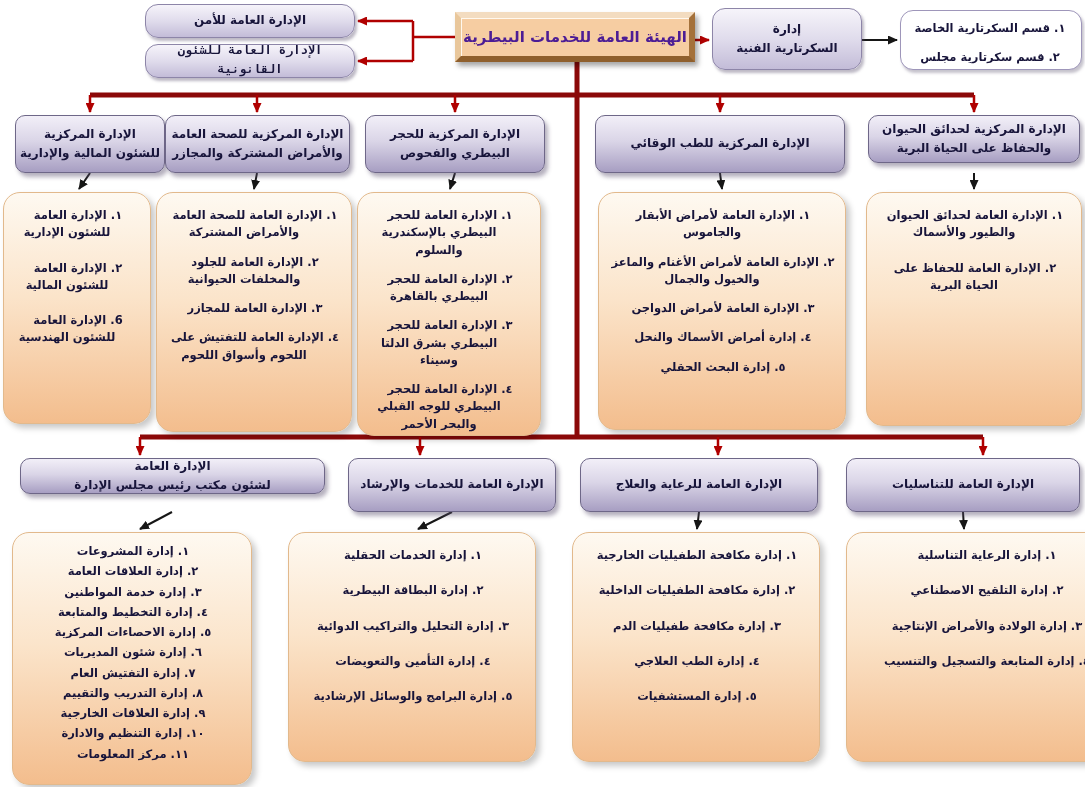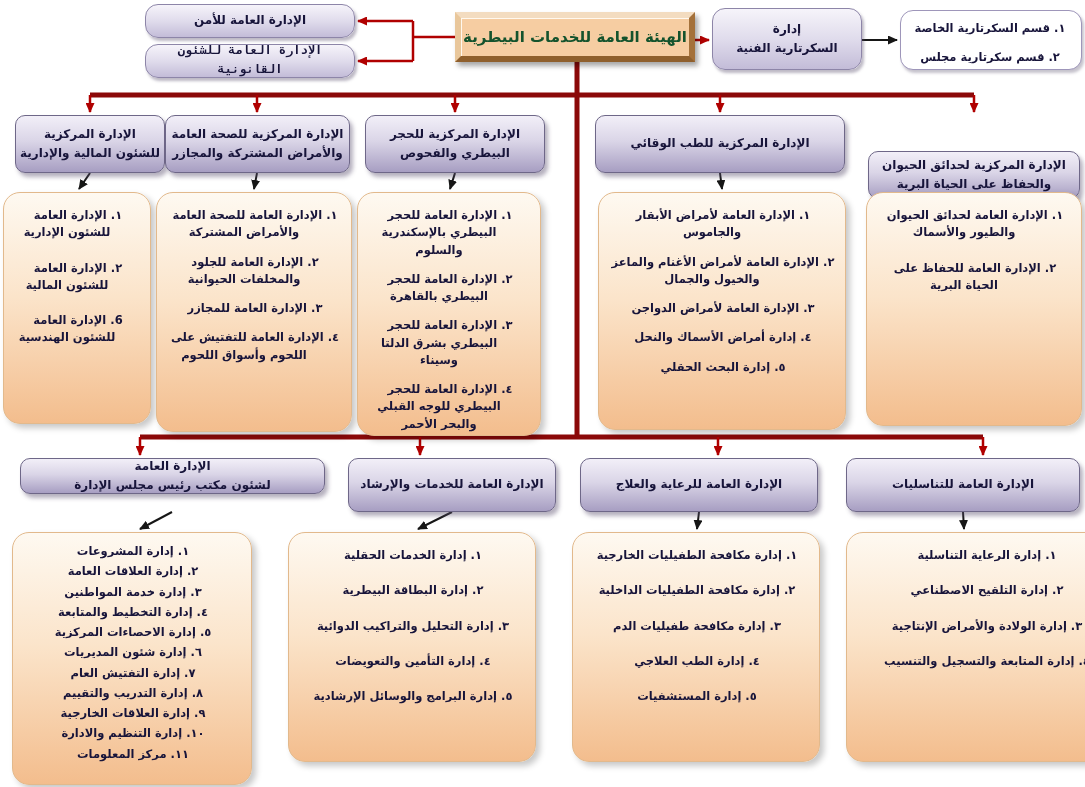--- a/index.html
+++ b/index.html
@@ -1,21 +1,21 @@
 <!DOCTYPE html>
 <html lang="ar"><head>
 <meta charset="utf-8">
 <style>
   html,body{margin:0;padding:0;background:#fff;}
   #canvas{position:relative;width:1085px;height:787px;background:#ffffff;overflow:hidden;
           font-family:"DejaVu Sans","Liberation Sans",sans-serif;}
   #wires{position:absolute;left:0;top:0;width:1085px;height:787px;z-index:0;}
   .box{position:absolute;box-sizing:border-box;direction:rtl;color:#17143a;z-index:1;}
   .root{display:flex;align-items:center;justify-content:center;text-align:center;
-        font-weight:bold;font-size:15px;color:#14532d;background:#F6CDA2;
+        font-weight:bold;font-size:15px;color:#4c1d95;background:#F6CDA2;
         border:6px solid;border-color:#F3DCC0 #A4713A #8F5F2C #E9C79B;
         box-shadow:inset 1px 1px 0 #fff8ee, 3px 4px 5px rgba(0,0,0,.35);}
   .hdr{display:flex;flex-direction:column;justify-content:center;align-items:center;text-align:center;
        font-weight:bold;font-size:12px;line-height:1.6;
        background:linear-gradient(180deg,#F2EFF8 0%,#DAD5E7 45%,#A79EC2 100%);
        border:1px solid #6e6788;border-radius:10px;box-shadow:3px 4px 4px rgba(90,80,110,.45);}
   .lav{background:linear-gradient(180deg,#F6F4FA 0%,#E0DCEC 50%,#C3BCD8 100%);
        border:1px solid #8d85a8;border-radius:13px;box-shadow:2px 3px 3px rgba(90,80,110,.4);}
   .plist{background:linear-gradient(180deg,#FEF9F1 0%,#FBE4CA 45%,#F3BD8D 100%);
          border:1px solid #E2B98C;border-radius:17px;box-shadow:4px 4px 6px rgba(0,0,0,.22);
@@ -105,21 +105,21 @@
       <div class="hline">الإدارة المركزية للصحة العامة</div>
       <div class="hline">والأمراض المشتركة والمجازر</div>
     </div>
   <div class="box hdr" style="left:365px;top:115px;width:180px;height:58px;">
       <div class="hline">الإدارة المركزية للحجر</div>
       <div class="hline">البيطري والفحوص</div>
     </div>
   <div class="box hdr" style="left:595px;top:115px;width:250px;height:58px;">
       <div class="hline">الإدارة المركزية للطب الوقائي</div>
     </div>
-  <div class="box hdr" style="left:868px;top:115px;width:212px;height:48px;margin-top:36px;">
+  <div class="box hdr" style="left:868px;top:115px;width:212px;height:48px;">
       <div class="hline">الإدارة المركزية لحدائق الحيوان</div>
       <div class="hline">والحفاظ على الحياة البرية</div>
     </div>
 
   <div class="box plist gap-l" style="left:3px;top:192px;width:148px;height:232px;">
       <div class="item">١. الإدارة العامة للشئون الإدارية</div>
       <div class="item">٢. الإدارة العامة للشئون المالية</div>
       <div class="item">6. الإدارة العامة للشئون الهندسية</div>
     </div>
   <div class="box plist gap-m" style="left:156px;top:192px;width:196px;height:240px;">

